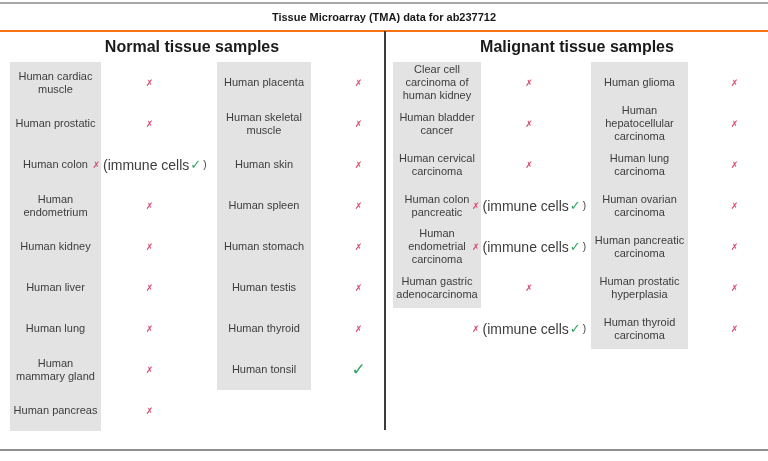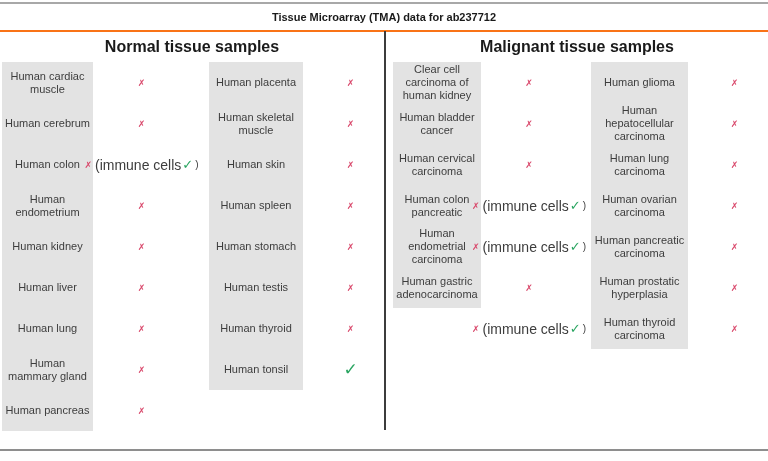--- a/index.html
+++ b/index.html
@@ -57,21 +57,21 @@
   .section-header {
     height: 31px;
     display: flex;
     align-items: center;
     justify-content: center;
     font-size: 16px;
     font-weight: bold;
     color: #1a1a1a;
   }
   .cols { display: flex; }
-  .half.left  .cols { padding-left: 2px; }
+  .half.left  .cols { padding-left: 10px; }
   .half.right .cols { padding-left: 7px; }
   .pair { display: flex; }
   .labels-col, .status-col { display: flex; flex-direction: column; }
   .half.left  .pair1 .labels-col { width: 91px; }
   .half.left  .pair1 .status-col { width: 97px; }
   .half.left  .pair2 { margin-left: 19px; }
   .half.left  .pair2 .labels-col { width: 94px; }
   .half.left  .pair2 .status-col { width: 95px; }
   .half.right .pair1 .labels-col { width: 88px; }
   .half.right .pair1 .status-col { width: 96px; }
@@ -126,21 +126,21 @@
 
   <div class="divider"></div>
 
   <div class="content">
     <div class="half left">
       <div class="section-header">Normal tissue samples</div>
       <div class="cols">
           <div class="pair pair1">
             <div class="labels-col">
               <div class="label-cell">Human cardiac muscle</div>
-              <div class="label-cell">Human cerebrum</div>
+              <div class="label-cell">Human prostatic</div>
               <div class="label-cell">Human colon</div>
               <div class="label-cell">Human endometrium</div>
               <div class="label-cell">Human kidney</div>
               <div class="label-cell">Human liver</div>
               <div class="label-cell">Human lung</div>
               <div class="label-cell">Human mammary gland</div>
               <div class="label-cell">Human pancreas</div>
             </div>
             <div class="status-col">
               <div class="status-cell">

